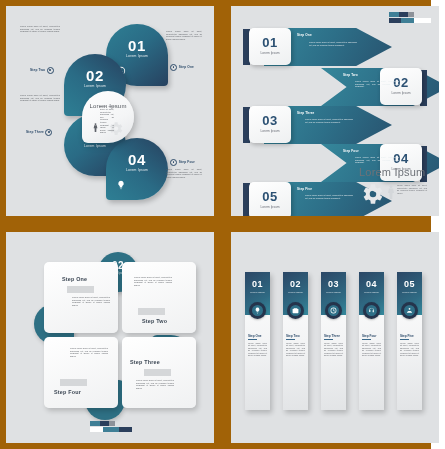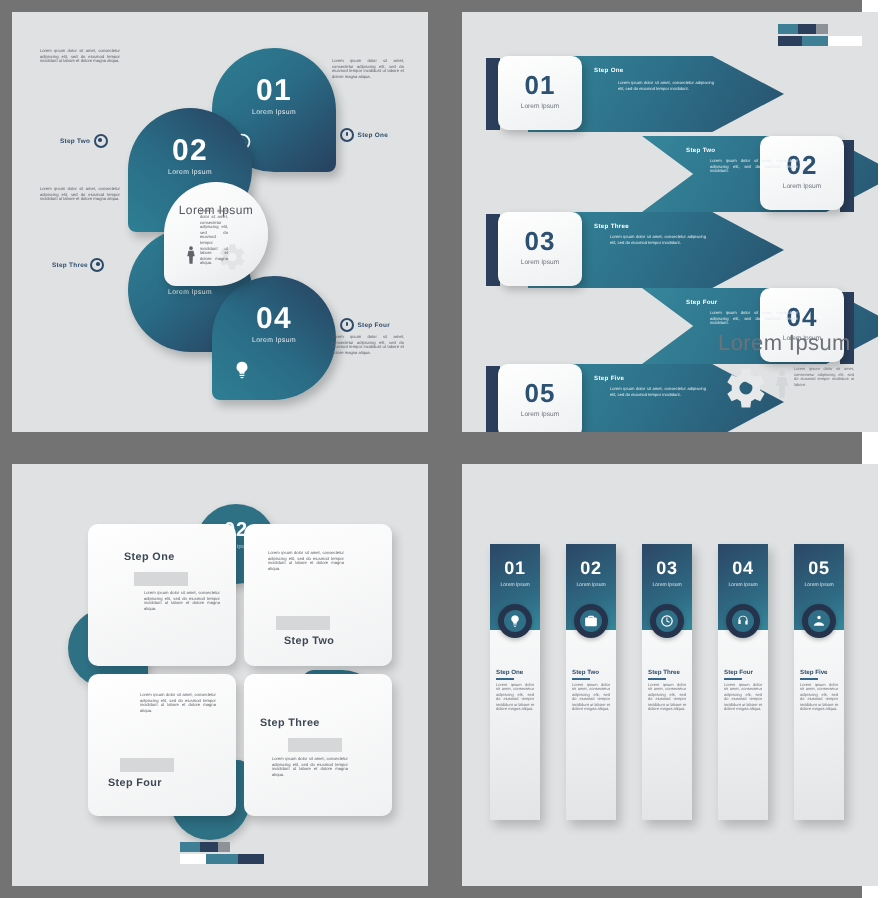--- a/index.html
+++ b/index.html
@@ -1,17 +1,17 @@
 <!DOCTYPE html>
 <html><head>
 <meta charset="utf-8">
 <style>
   html,body{margin:0;padding:0;background:#ffffff;}
   body{width:445px;height:449px;overflow:hidden;font-family:"Liberation Sans",sans-serif;}
-  .sheet{position:relative;width:431px;height:449px;background:#737373;}
+  .sheet{position:relative;width:431px;height:449px;background:#a16207;}
 
   .panel{position:absolute;background:#dfe1e3;overflow:hidden;}
   #p-tl{left:6px;top:6px;width:208px;height:210px;}
   #p-tr{left:231px;top:6px;width:208px;height:210px;}
   #p-bl{left:6px;top:232px;width:208px;height:211px;}
   #p-br{left:231px;top:232px;width:208px;height:211px;}
 
   .micro{font-size:2.1px;line-height:2.6px;color:#5d6066;text-align:justify;}
   .micro2{font-size:2.0px;line-height:2.5px;color:#6a6d73;text-align:justify;}
 

